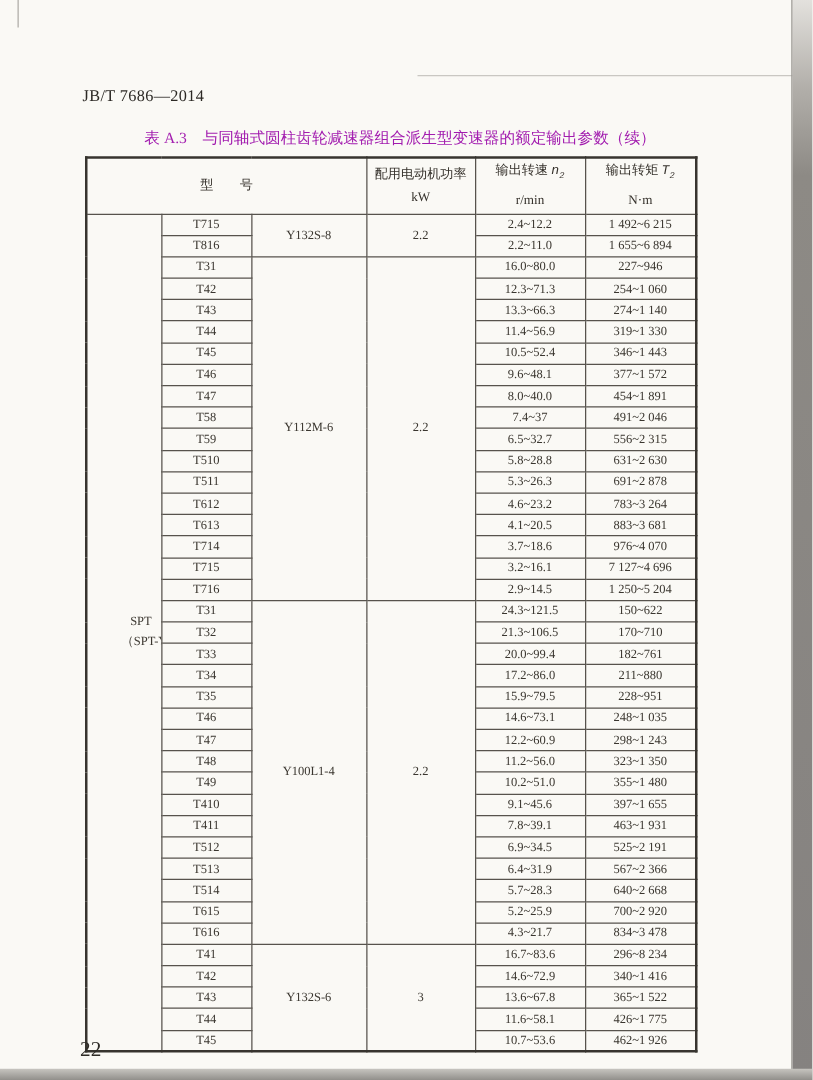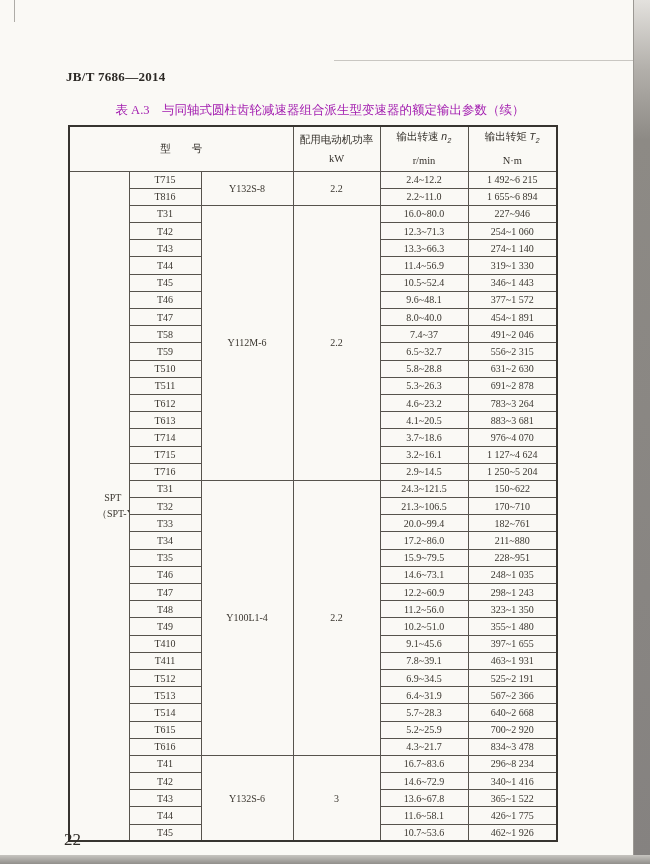--- a/index.html
+++ b/index.html
@@ -21,21 +21,21 @@
   }
   .scan-edge-bottom {
     position:absolute; left:0; bottom:0; width:650px; height:9px;
     background:linear-gradient(to bottom,#c7c5c0,#918f8b);
   }
   .scan-line-top { position:absolute; left:334px; top:60px; width:300px; height:1px; background:#c9c7c2; }
   .scan-line-left { position:absolute; left:14px; top:0; width:1px; height:22px; background:#aeaca7; }
 
   .doc-header {
     position:absolute; left:66px; top:69px;
-    font-size:13px; font-weight:bold; letter-spacing:0.3px; color:#2c2925;text-align:center;
+    font-size:13px; font-weight:normal; letter-spacing:0.3px; color:#2c2925;text-align:center;
   }
   .table-title {
     position:absolute; left:0; top:102px; width:640px;
     text-align:center; font-size:12.5px; font-weight:normal; color:#a21caf;
   }
   table.params {
     position:absolute; left:68px; top:125px; width:488px;
     border-collapse:collapse; table-layout:fixed;
     border:2px solid #37342f;
   }
@@ -180,21 +180,21 @@
           <td>883~3 681</td>
         </tr>
         <tr>
           <td>T714</td>
           <td>3.7~18.6</td>
           <td>976~4 070</td>
         </tr>
         <tr>
           <td>T715</td>
           <td>3.2~16.1</td>
-          <td>1 127~4 624</td>
+          <td>7 127~4 696</td>
         </tr>
         <tr>
           <td>T716</td>
           <td>2.9~14.5</td>
           <td>1 250~5 204</td>
         </tr>
         <tr>
           <td>T31</td>
           <td rowspan="16">Y100L1-4</td>
           <td rowspan="16">2.2</td>

